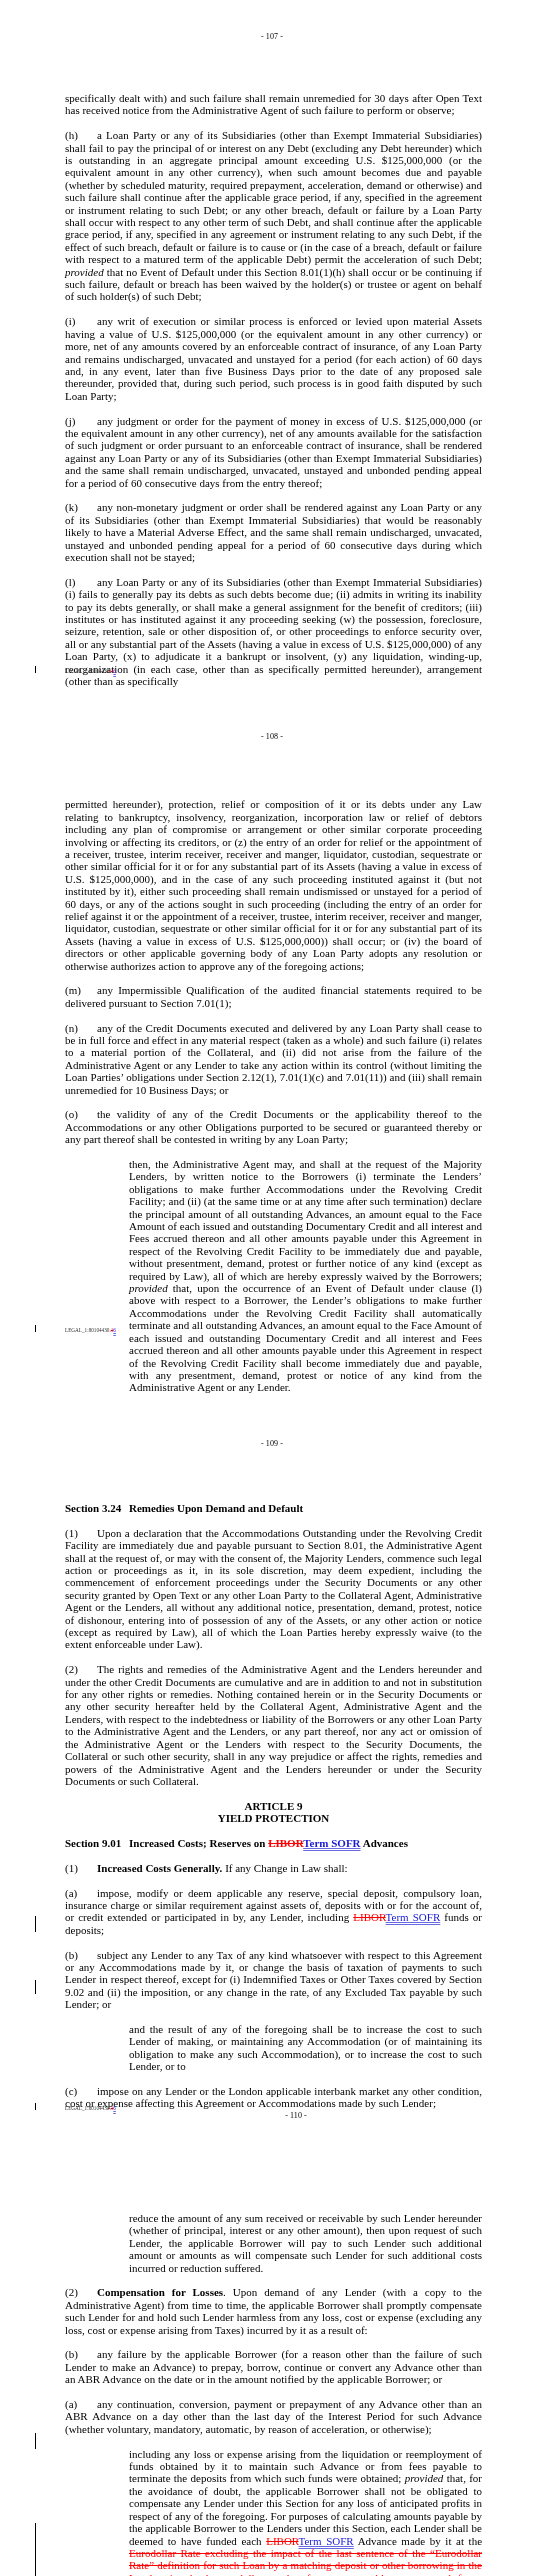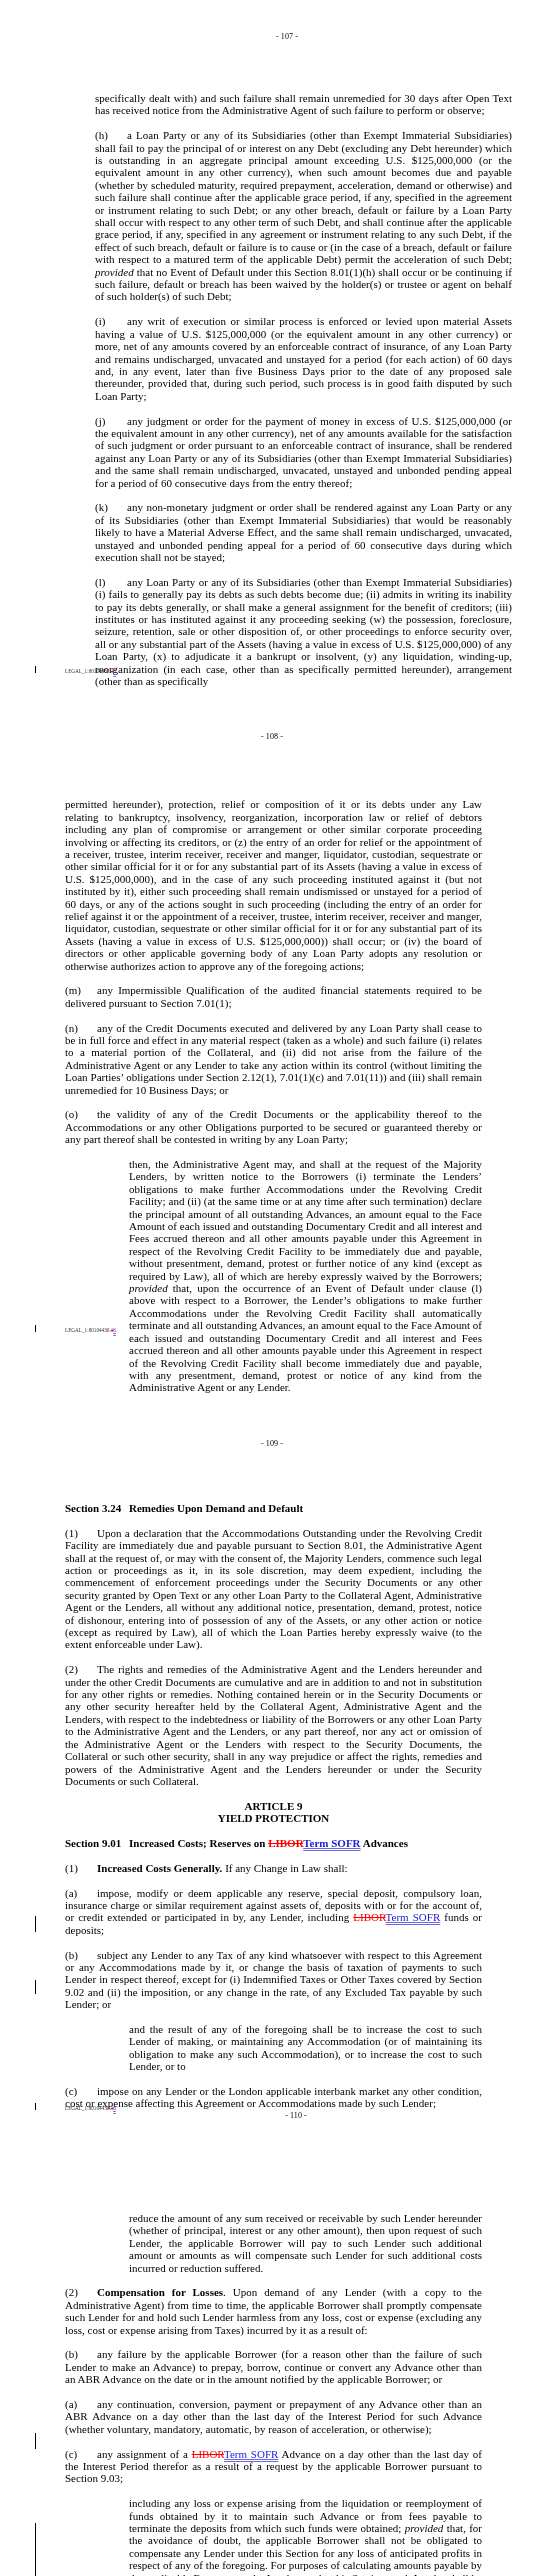--- a/index.html
+++ b/index.html
@@ -16,21 +16,21 @@
   .del { color: #ff0000; text-decoration: line-through; }
   .ins { color: #1a1ad6; text-decoration: underline double; text-decoration-color: #6a6ae0; }
   .footer { position: relative; margin-left: 65px; font-size: 5.2px; color: #333; }
   .bar { position: absolute; left: 35px; width: 1px; background: #000; }
   em { font-style: italic; }
   b { font-weight: bold; }
 </style>
 </head>
 <body>
 
-<div class="page" style="height:721px;padding-left:30px;">
+<div class="page" style="height:721px;">
   <div style="height:32px;"></div>
   <div class="pnum">- 107 -</div>
   <div style="height:51px;"></div>
   <div class="content">
     <p class="para">specifically dealt with) and such failure shall remain unremedied for 30 days after Open Text has received notice from the Administrative Agent of such failure to perform or observe;</p>
     <p class="para"><span class="lbl">(h)</span><span>a Loan Party or any of its Subsidiaries (other than Exempt Immaterial Subsidiaries) shall fail to pay the principal of or interest on any Debt (excluding any Debt hereunder) which is outstanding in an aggregate principal amount exceeding U.S. $125,000,000 (or the equivalent amount in any other currency), when such amount becomes due and payable (whether by scheduled maturity, required prepayment, acceleration, demand or otherwise) and such failure shall continue after the applicable grace period, if any, specified in the agreement or instrument relating to such Debt; or any other breach, default or failure by a Loan Party shall occur with respect to any other term of such Debt, and shall continue after the applicable grace period, if any, specified in any agreement or instrument relating to any such Debt, if the effect of such breach, default or failure is to cause or (in the case of a breach, default or failure with respect to a matured term of the applicable Debt) permit the acceleration of such Debt; </span><em>provided</em><span> that no Event of Default under this Section 8.01(1)(h) shall occur or be continuing if such failure, default or breach has been waived by the holder(s) or trustee or agent on behalf of such holder(s) of such Debt;</span></p>
     <p class="para"><span class="lbl">(i)</span><span>any writ of execution or similar process is enforced or levied upon material Assets having a value of U.S. $125,000,000 (or the equivalent amount in any other currency) or more, net of any amounts covered by an enforceable contract of insurance, of any Loan Party and remains undischarged, unvacated and unstayed for a period (for each action) of 60 days and, in any event, later than five Business Days prior to the date of any proposed sale thereunder, provided that, during such period, such process is in good faith disputed by such Loan Party;</span></p>
     <p class="para"><span class="lbl">(j)</span><span>any judgment or order for the payment of money in excess of U.S. $125,000,000 (or the equivalent amount in any other currency), net of any amounts available for the satisfaction of such judgment or order pursuant to an enforceable contract of insurance, shall be rendered against any Loan Party or any of its Subsidiaries (other than Exempt Immaterial Subsidiaries) and the same shall remain undischarged, unvacated, unstayed and unbonded pending appeal for a period of 60 consecutive days from the entry thereof;</span></p>
     <p class="para"><span class="lbl">(k)</span><span>any non-monetary judgment or order shall be rendered against any Loan Party or any of its Subsidiaries (other than Exempt Immaterial Subsidiaries) that would be reasonably likely to have a Material Adverse Effect, and the same shall remain undischarged, unvacated, unstayed and unbonded pending appeal for a period of 60 consecutive days during which execution shall not be stayed;</span></p>
     <p class="para"><span class="lbl">(l)</span><span>any Loan Party or any of its Subsidiaries (other than Exempt Immaterial Subsidiaries) (i) fails to generally pay its debts as such debts become due; (ii) admits in writing its inability to pay its debts generally, or shall make a general assignment for the benefit of creditors; (iii) institutes or has instituted against it any proceeding seeking (w) the possession, foreclosure, seizure, retention, sale or other disposition of, or other proceedings to enforce security over, all or any substantial part of the Assets (having a value in excess of U.S. $125,000,000) of any Loan Party, (x) to adjudicate it a bankrupt or insolvent, (y) any liquidation, winding-up, reorganization (in each case, other than as specifically permitted hereunder), arrangement (other than as specifically</span></p>
@@ -87,21 +87,20 @@
 
 <div class="page" style="height:639px;">
   <div style="height:0px;"></div>
   <div class="pnum" style="margin-top:-62px;margin-left:48px;">- 110 -</div>
   <div style="height:92px;"></div>
   <div class="content">
     <p class="para indent">reduce the amount of any sum received or receivable by such Lender hereunder (whether of principal, interest or any other amount), then upon request of such Lender, the applicable Borrower will pay to such Lender such additional amount or amounts as will compensate such Lender for such additional costs incurred or reduction suffered.</p>
     <p class="para"><span class="lbl">(2)</span><b>Compensation for Losses</b><span>. Upon demand of any Lender (with a copy to the Administrative Agent) from time to time, the applicable Borrower shall promptly compensate such Lender for and hold such Lender harmless from any loss, cost or expense (excluding any loss, cost or expense arising from Taxes) incurred by it as a result of:</span></p>
     <p class="para"><span class="lbl">(b)</span><span>any failure by the applicable Borrower (for a reason other than the failure of such Lender to make an Advance) to prepay, borrow, continue or convert any Advance other than an ABR Advance on the date or in the amount notified by the applicable Borrower; or</span></p>
     <p class="para"><span class="lbl">(a)</span><span>any continuation, conversion, payment or prepayment of any Advance other than an ABR Advance on a day other than the last day of the Interest Period for such Advance (whether voluntary, mandatory, automatic, by reason of acceleration, or otherwise);</span></p>
-    <p class="para"><span class="lbl">(c)</span><span>any assignment of a </span><span class="del">LIBOR</span><span class="ins">Term SOFR</span><span> Advance on a day other than the last day of the Interest Period therefor as a result of a request by the applicable Borrower pursuant to Section 9.03;</span></p>
     <p class="para indent"><span>including any loss or expense arising from the liquidation or reemployment of funds obtained by it to maintain such Advance or from fees payable to terminate the deposits from which such funds were obtained; </span><em>provided</em><span> that, for the avoidance of doubt, the applicable Borrower shall not be obligated to compensate any Lender under this Section for any loss of anticipated profits in respect of any of the foregoing.  For purposes of calculating amounts payable by the applicable Borrower to the Lenders under this Section, each Lender shall be deemed to have funded each </span><span class="del">LIBOR</span><span class="ins">Term SOFR</span><span> Advance made by it at the </span><span class="del">Eurodollar Rate excluding the impact of the last sentence of the “Eurodollar Rate” definition for such Loan by a matching deposit or other borrowing in the London interbank eurodollar market for a comparable amount and for a comparable period, whether or not such LIBOR Advance was in fact so funded.</span><span class="ins">Term SOFR Reference Rate</span></p>
 
   </div>
   <div class="bar" style="top:322px; height:15.5px;"></div>
   <div class="bar" style="top:412px; height:62px;"></div>
 
 </div>
 
 
 </body></html>

